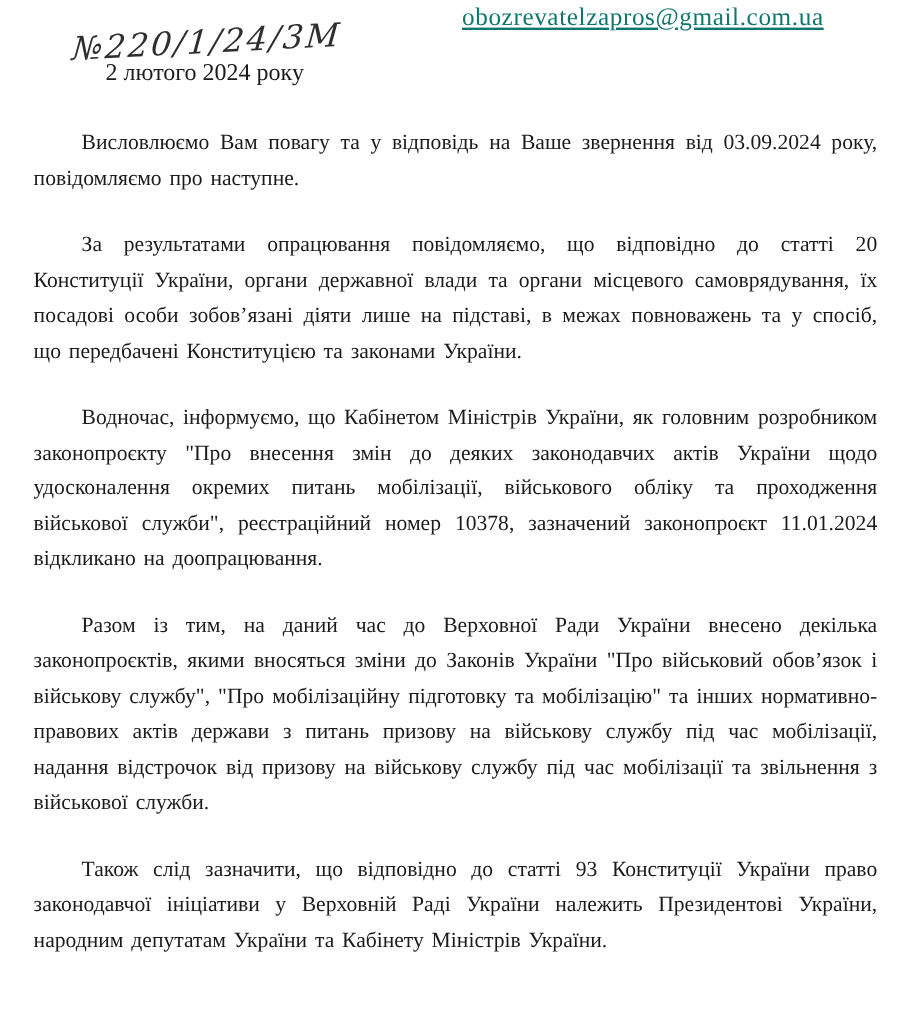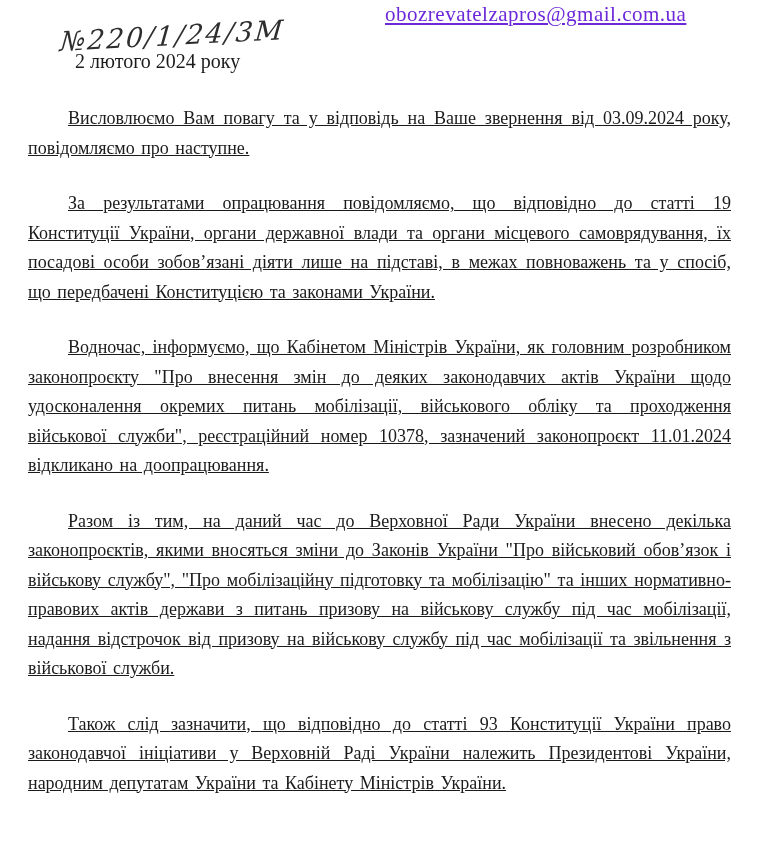--- a/index.html
+++ b/index.html
@@ -20,70 +20,69 @@
     position: relative;
     height: 78px;
   }
   .email-line {
     position: absolute;
     top: 2px;
     left: 385px;
     font-size: 21px;
     letter-spacing: 0.5px;
     text-decoration: underline;
-    color: #6d28d9;
+    color: #0f766e;
   }
   .ref-number {
     position: absolute;
     top: 20px;
     left: 60px;
     font-size: 27px;
     font-style: italic;
     font-family: "DejaVu Serif", serif;
     color: #2e2e2e;
     transform: rotate(-3deg) skewX(-8deg);
     letter-spacing: 2px;
   }
   .date-line {
     position: absolute;
     top: 50px;
-    left: 75px;
+    left: 88px;
     font-size: 20px;
     color: #1b1b1b;
   }
   .body-text {
     padding: 0 28px;
   }
   .salutation {
     margin: 46px 0 0 47px;
     font-size: 18px;
   }
   p.para {
     font-size: 18px;
     line-height: 29.5px;
     text-align: justify;
     text-indent: 40px;
     margin: 26px 0 0 0;
     word-spacing: 2px;
-    text-decoration: underline;
   }
 </style>
 </head>
 <body>
 
 <div class="page">
 
   <div class="header">
     <div class="email-line">obozrevatelzapros@gmail.com.ua</div>
     <div class="ref-number">№220/1/24/3М</div>
     <div class="date-line">2 лютого 2024 року</div>
   </div>
 
   <div class="body-text">
 
     <p class="para">Висловлюємо Вам повагу та у відповідь на Ваше звернення від 03.09.2024 року, повідомляємо про наступне.</p>
-    <p class="para">За результатами опрацювання повідомляємо, що відповідно до статті 19 Конституції України, органи державної влади та органи місцевого самоврядування, їх посадові особи зобов’язані діяти лише на підставі, в межах повноважень та у спосіб, що передбачені Конституцією та законами України.</p>
+    <p class="para">За результатами опрацювання повідомляємо, що відповідно до статті 20 Конституції України, органи державної влади та органи місцевого самоврядування, їх посадові особи зобов’язані діяти лише на підставі, в межах повноважень та у спосіб, що передбачені Конституцією та законами України.</p>
     <p class="para">Водночас, інформуємо, що Кабінетом Міністрів України, як головним розробником законопроєкту "Про внесення змін до деяких законодавчих актів України щодо удосконалення окремих питань мобілізації, військового обліку та проходження військової служби", реєстраційний номер 10378, зазначений законопроєкт 11.01.2024 відкликано на доопрацювання.</p>
     <p class="para">Разом із тим, на даний час до Верховної Ради України внесено декілька законопроєктів, якими вносяться зміни до Законів України "Про військовий обов’язок і військову службу", "Про мобілізаційну підготовку та мобілізацію" та інших нормативно-правових актів держави з питань призову на військову службу під час мобілізації, надання відстрочок від призову на військову службу під час мобілізації та звільнення з військової служби.</p>
     <p class="para">Також слід зазначити, що відповідно до статті 93 Конституції України право законодавчої ініціативи у Верховній Раді України належить Президентові України, народним депутатам України та Кабінету Міністрів України.</p>
   </div>
 
 </div>
 
 </body></html>

